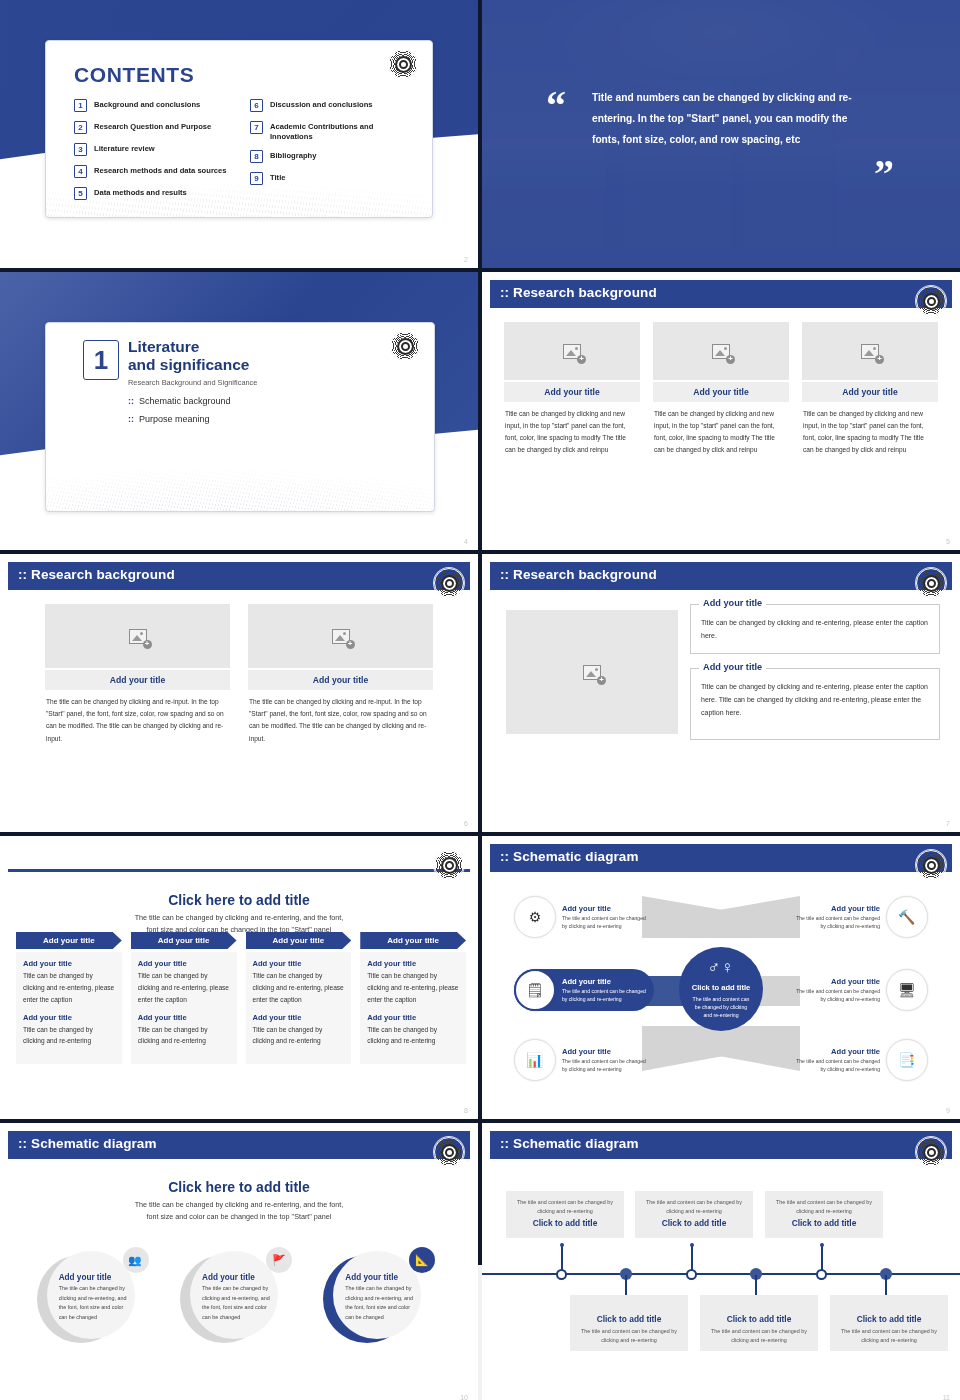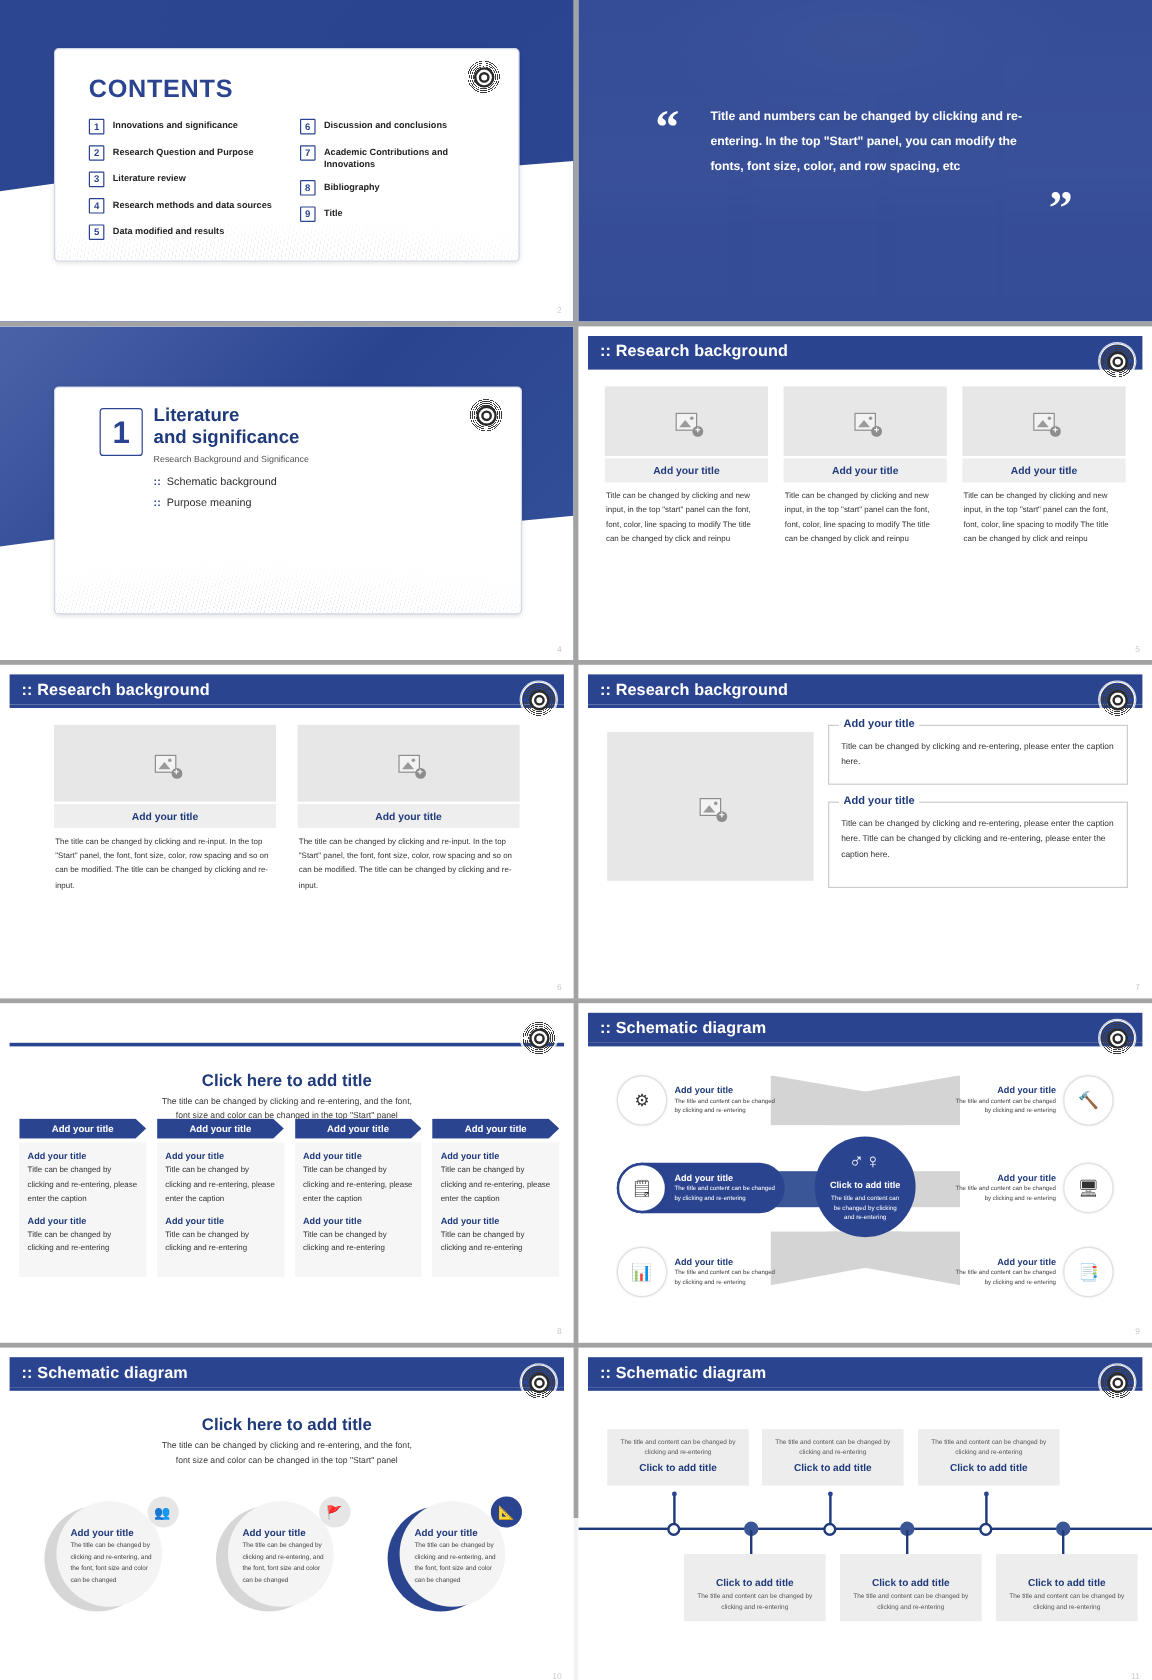--- a/index.html
+++ b/index.html
@@ -3,21 +3,21 @@
 <meta charset="utf-8">
 <style>
   * { box-sizing: border-box; margin:0; padding:0; }
   html,body { width:960px; height:1400px; background:#f2f2f2; font-family:"Liberation Sans", sans-serif; }
   .grid {
     width:960px; height:1265px;
     display:grid;
     grid-template-columns: 478px 478px;
     grid-template-rows: 268px 278px 278px 283px 283px;
     gap:4px 4px;
-    background:#a3a3a3;
+    background:#0f172a;
     padding:0 0 0 0;
   }
   .slide { position:relative; overflow:hidden; background:#fff; }
 
   
   .pagenum{ position:absolute; right:10px; bottom:5px; font-size:7px; color:#c8c8c8; }
   .seal{ position:absolute; width:30px; height:30px; border-radius:50%;
          background:
            repeating-radial-gradient(circle at 50% 50%, #3a3a3a 0 0.6px, rgba(255,255,255,0) 0.6px 1.6px);
          border:1px solid #fff; box-shadow:0 0 0 1px rgba(255,255,255,.8);
@@ -181,37 +181,37 @@
 
   <div class="slide">
     <div class="s2bg"></div>
     <div class="s2card">
       <div class="s2wave"></div>
       <div class="s2title">CONTENTS</div>
       <div class="toc">
         <div class="toccol">
           <div class="tocitem">
               <span class="tocnum">1</span>
-              <span class="toctxt">Innovations and significance</span>
+              <span class="toctxt">Background and conclusions</span>
             </div>
           <div class="tocitem">
               <span class="tocnum">2</span>
               <span class="toctxt">Research Question and Purpose</span>
             </div>
           <div class="tocitem">
               <span class="tocnum">3</span>
               <span class="toctxt">Literature review</span>
             </div>
           <div class="tocitem">
               <span class="tocnum">4</span>
               <span class="toctxt">Research methods and data sources</span>
             </div>
           <div class="tocitem">
               <span class="tocnum">5</span>
-              <span class="toctxt">Data modified and results</span>
+              <span class="toctxt">Data methods and results</span>
             </div>
         </div>
         <div class="toccol">
           <div class="tocitem">
               <span class="tocnum">6</span>
               <span class="toctxt">Discussion and conclusions</span>
             </div>
           <div class="tocitem">
               <span class="tocnum">7</span>
               <span class="toctxt">Academic Contributions and Innovations</span>

